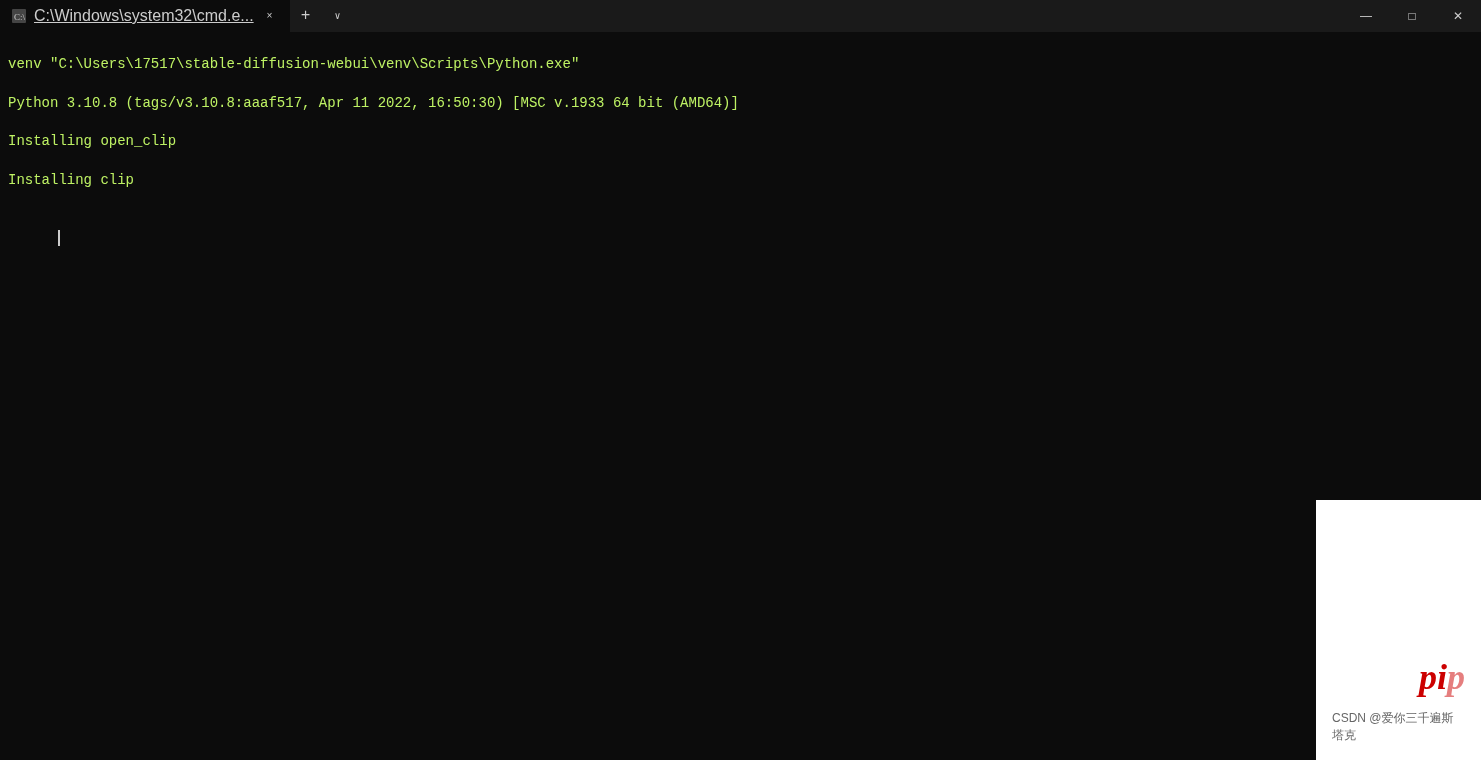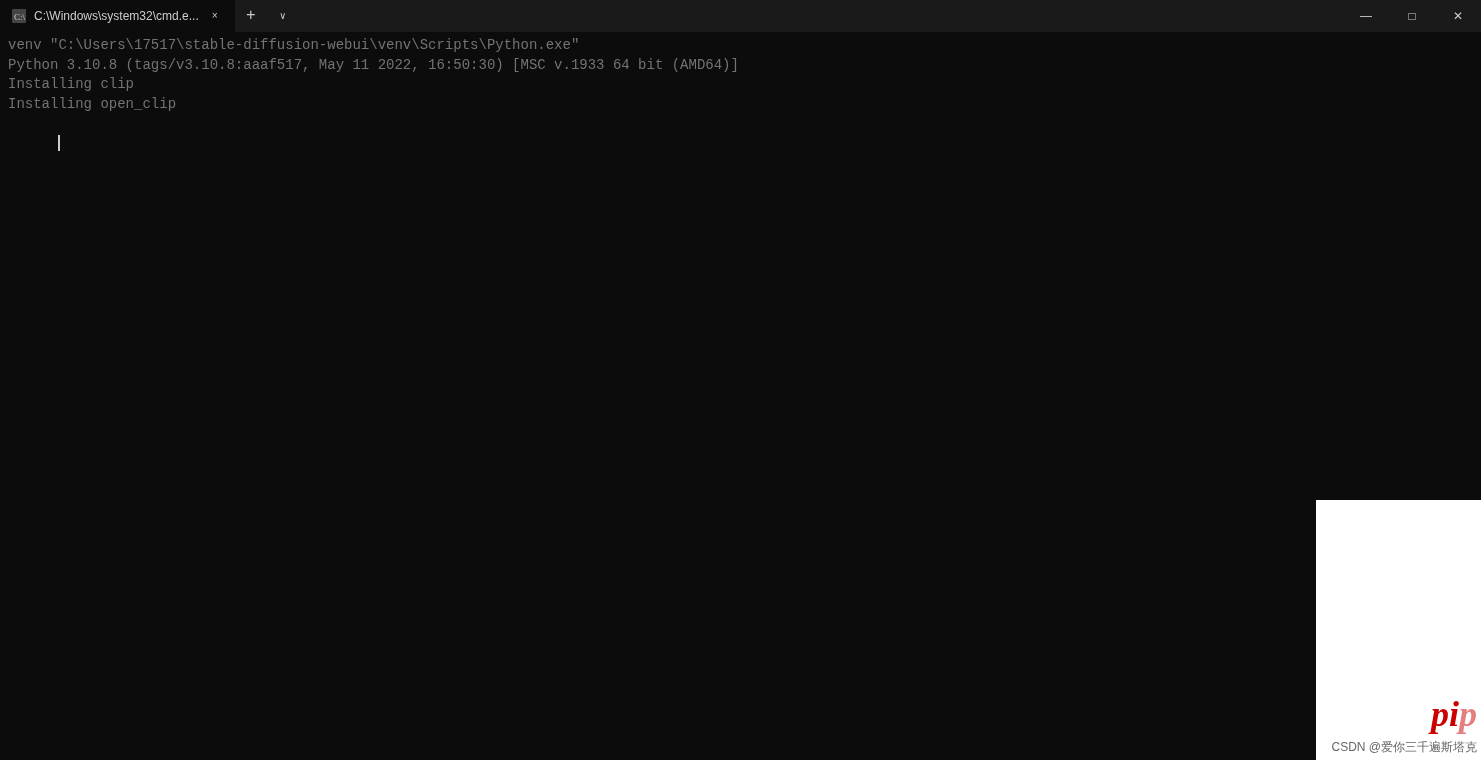--- a/index.html
+++ b/index.html
@@ -59,23 +59,24 @@
       justify-content: center;
     }
 
     .tab-icon svg {
       width: 14px;
       height: 14px;
     }
 
     .tab-title {
       color: #cccccc;
-      font-size: 12px;
+      font-size: 16px;
       font-family: 'Segoe UI', sans-serif;
       white-space: nowrap;
+      text-decoration: underline;
     }
 
     .tab-close {
       display: flex;
       align-items: center;
       justify-content: center;
       width: 16px;
       height: 16px;
       color: #cccccc;
       font-size: 10px;
@@ -126,25 +127,26 @@
 
     .terminal-body {
       flex: 1;
       background: #0c0c0c;
       padding: 4px 8px;
       overflow: hidden;
       position: relative;
     }
 
     .terminal-line {
-      color: #737373;
+      color: #bef264;
       font-size: 14px;
       font-family: 'Consolas', 'Courier New', monospace;
       line-height: 1.4;
       white-space: pre;
+      margin-top: 19px;
     }
 
     .cursor {
       display: inline-block;
       width: 2px;
       height: 16px;
       background: #cccccc;
       vertical-align: middle;
     }
 
@@ -152,36 +154,36 @@
       position: absolute;
       bottom: 0;
       right: 0;
       width: 165px;
       height: 260px;
       background: #fff;
       display: flex;
       flex-direction: column;
       align-items: flex-end;
       justify-content: flex-end;
-      padding: 4px;
+      padding: 16px;
     }
 
     .watermark-text-pip {
       font-family: Georgia, 'Times New Roman', serif;
       font-style: italic;
       font-size: 36px;
       color: #cc0000;
       font-weight: bold;
     }
 
     .watermark-csdn {
       font-family: 'Segoe UI', sans-serif;
       font-size: 12px;
       color: #666;
-      margin-top: 4px;
+      margin-top: 12px;
     }
   </style>
 </head>
 <body>
 
 <div class="window">
 
   <div class="title-bar">
     <div class="title-bar-left">
       <div class="tab">
@@ -199,23 +201,23 @@
     </div>
     <div class="title-bar-controls">
       <button class="control-btn minimize">—</button>
       <button class="control-btn maximize">□</button>
       <button class="control-btn close">✕</button>
     </div>
   </div>
 
   <div class="terminal-body">
     <div class="terminal-line">venv "C:\Users\17517\stable-diffusion-webui\venv\Scripts\Python.exe"</div>
-    <div class="terminal-line">Python 3.10.8 (tags/v3.10.8:aaaf517, May 11 2022, 16:50:30) [MSC v.1933 64 bit (AMD64)]</div>
+    <div class="terminal-line">Python 3.10.8 (tags/v3.10.8:aaaf517, Apr 11 2022, 16:50:30) [MSC v.1933 64 bit (AMD64)]</div>
+    <div class="terminal-line">Installing open_clip</div>
     <div class="terminal-line">Installing clip</div>
-    <div class="terminal-line">Installing open_clip</div>
     <div class="terminal-line">
       <span class="cursor"></span>
     </div>
 
     <div class="watermark-overlay">
       <div class="watermark-text-pip"><span style="font-style:italic; color:#cc0000; font-size:36px; font-family:Georgia,serif; font-weight:bold;">pi</span><span style="font-style:italic; color:#cc0000; font-size:36px; font-family:Georgia,serif; font-weight:bold; opacity:0.5;">p</span></div>
       <div class="watermark-csdn">CSDN @爱你三千遍斯塔克</div>
     </div>
   </div>
 </div>

